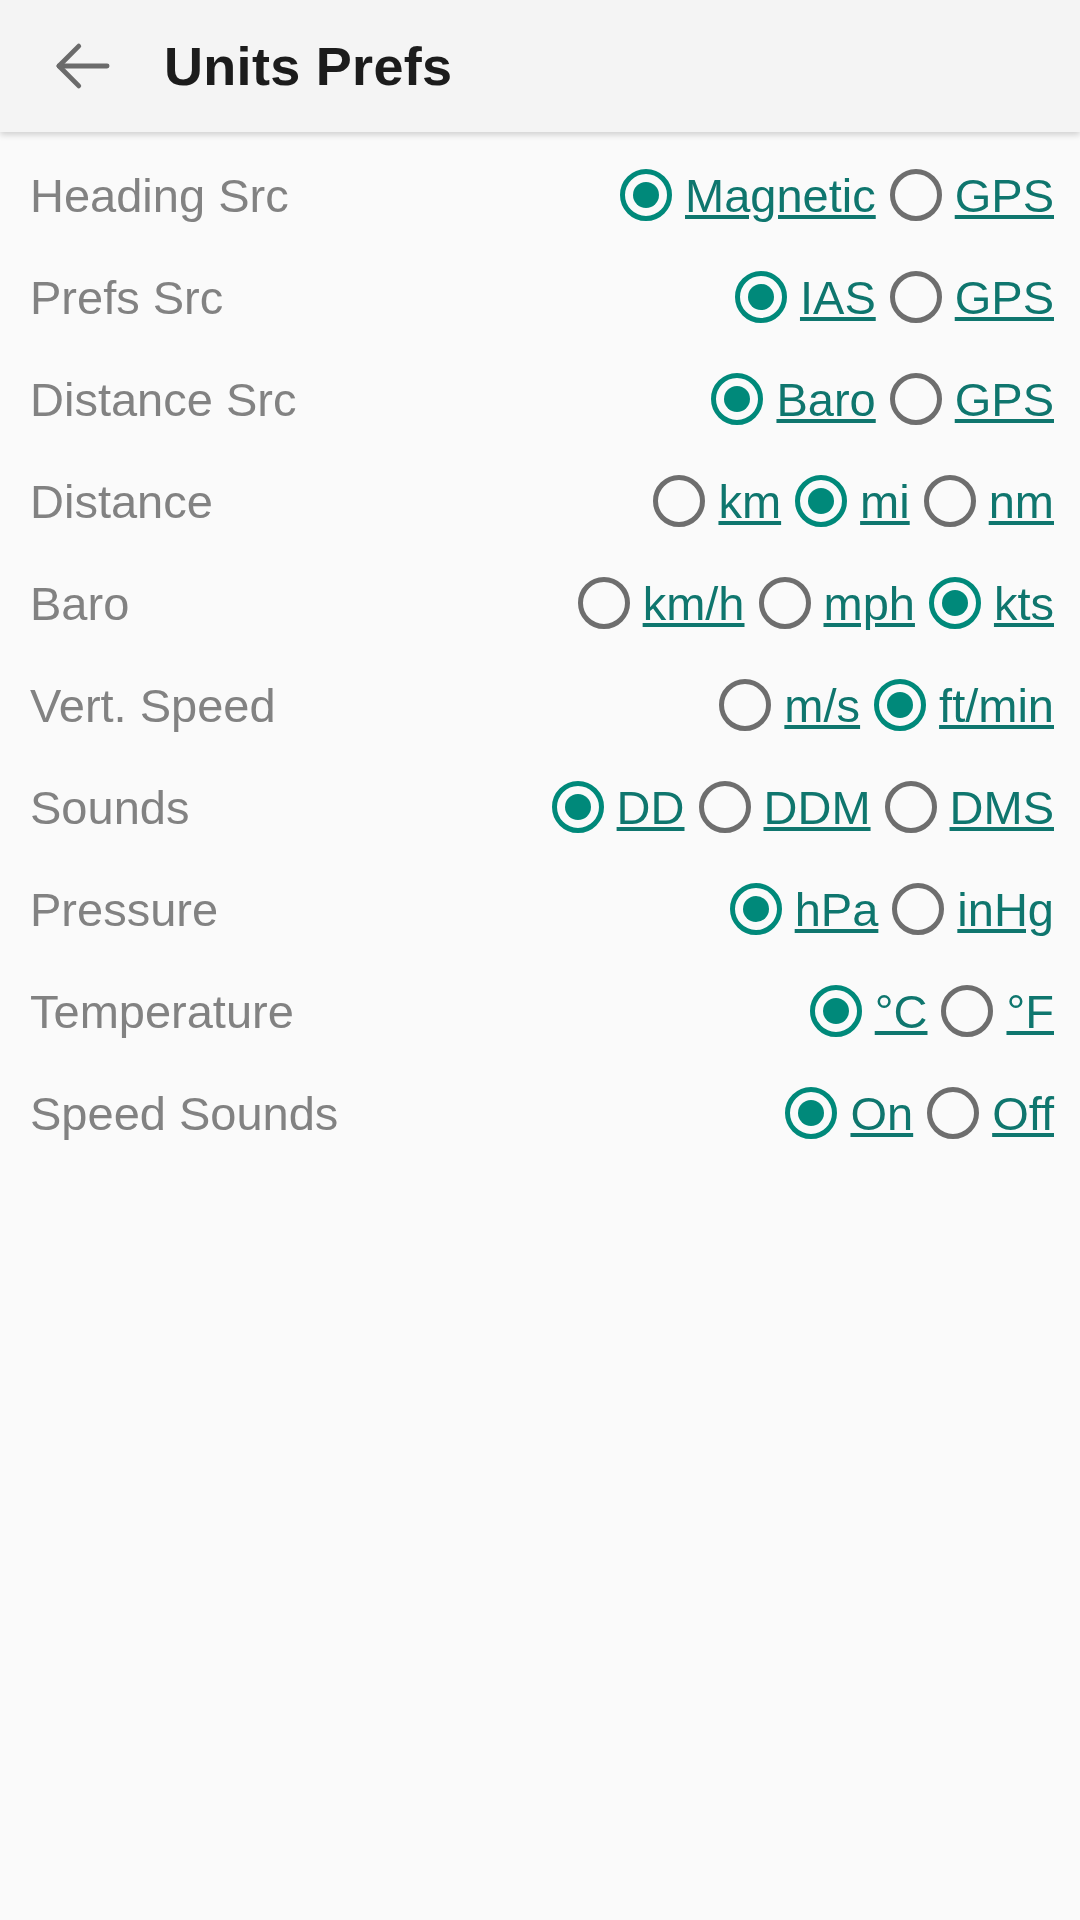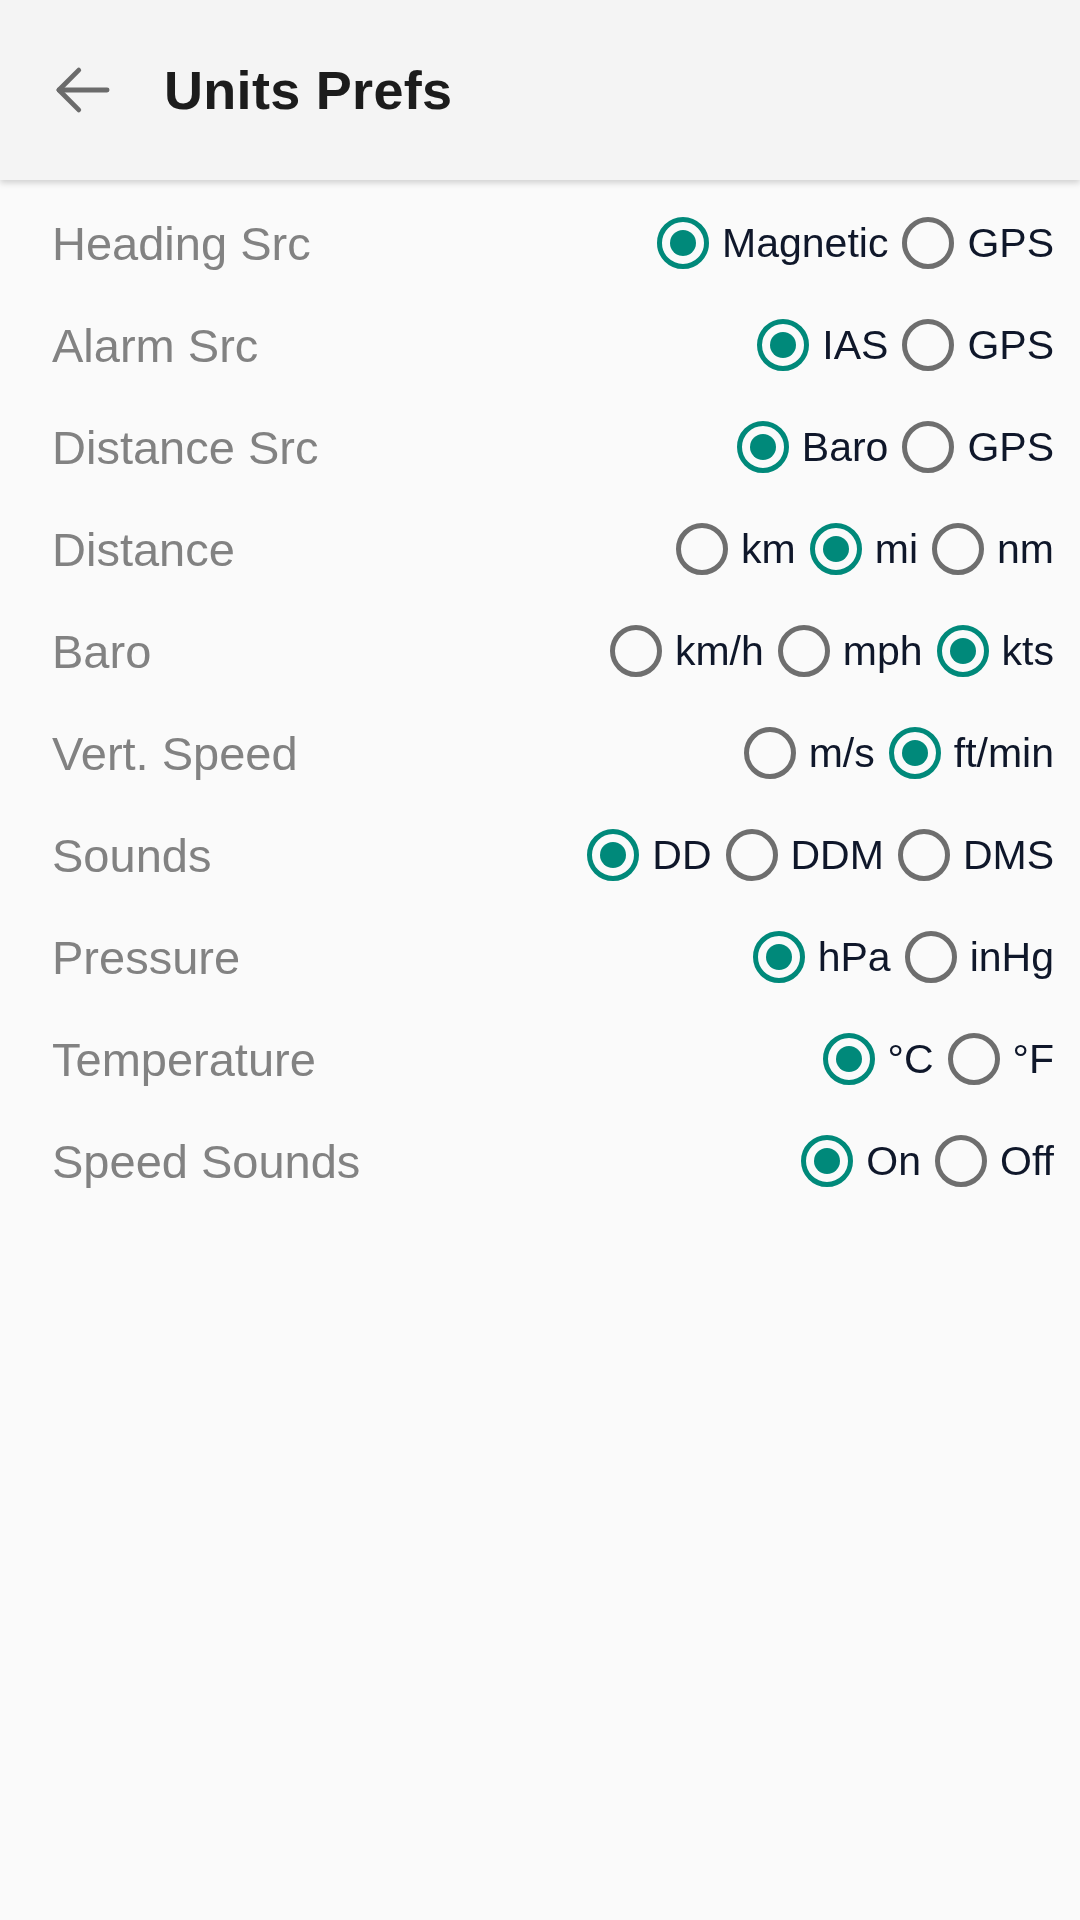--- a/index.html
+++ b/index.html
@@ -10,21 +10,21 @@
     width: 1080px;
     height: 1920px;
     background: #fafafa;
     font-family: "Liberation Sans", sans-serif;
     overflow: hidden;
   }
 
   
   .appbar {
     position: relative;
-    height: 180px;
+    height: 132px;
     background: #f4f4f4;
     display: flex;
     align-items: center;
     box-shadow: 0 3px 6px rgba(0,0,0,0.16);
     z-index: 5;
   }
   .back-btn {
     width: 110px;
     height: 110px;
     margin-left: 28px;
@@ -43,21 +43,20 @@
     color: #1c1c1c;
     letter-spacing: 0.3px;
     margin-left: 26px;
     white-space: nowrap;
   }
 
   
   .prefs-list {
     background: #fafafa;
     padding-top: 12px;
-    padding-left: 22px;
   }
   .pref-row {
     display: flex;
     align-items: center;
     height: 102px;
     padding: 0 26px 0 30px;
     box-sizing: border-box;
   }
   .pref-label {
     font-size: 47px;
@@ -102,24 +101,25 @@
     left: 50%;
     top: 50%;
     width: 26px;
     height: 26px;
     margin-left: -13px;
     margin-top: -13px;
     border-radius: 50%;
     background: #00897a;
   }
   .opt-label {
-    font-size: 41px;
-    color: #0f172a;
+    font-size: 47px;
+    color: #0f766e;
     margin-left: 13px;
     line-height: 1;
+    text-decoration: underline;
   }
 </style>
 </head>
 <body>
 
 <div class="appbar">
   <button class="back-btn">
     <span>
       <svg width="68" height="68" viewBox="0 0 24 24" fill="none" stroke="#6b6b6b" stroke-width="1.7" stroke-linecap="round" stroke-linejoin="round">
         <line x1="20.5" y1="12" x2="3.5" y2="12"></line>
@@ -138,21 +138,21 @@
           <span class="radio"></span>
           <span class="opt-label">Magnetic</span>
         </div>
         <div class="opt">
           <span class="radio"></span>
           <span class="opt-label">GPS</span>
         </div>
       </div>
     </div>
     <div class="pref-row">
-      <div class="pref-label">Alarm Src</div>
+      <div class="pref-label">Prefs Src</div>
       <div class="pref-options">
         <div class="opt selected">
           <span class="radio"></span>
           <span class="opt-label">IAS</span>
         </div>
         <div class="opt">
           <span class="radio"></span>
           <span class="opt-label">GPS</span>
         </div>
       </div>

